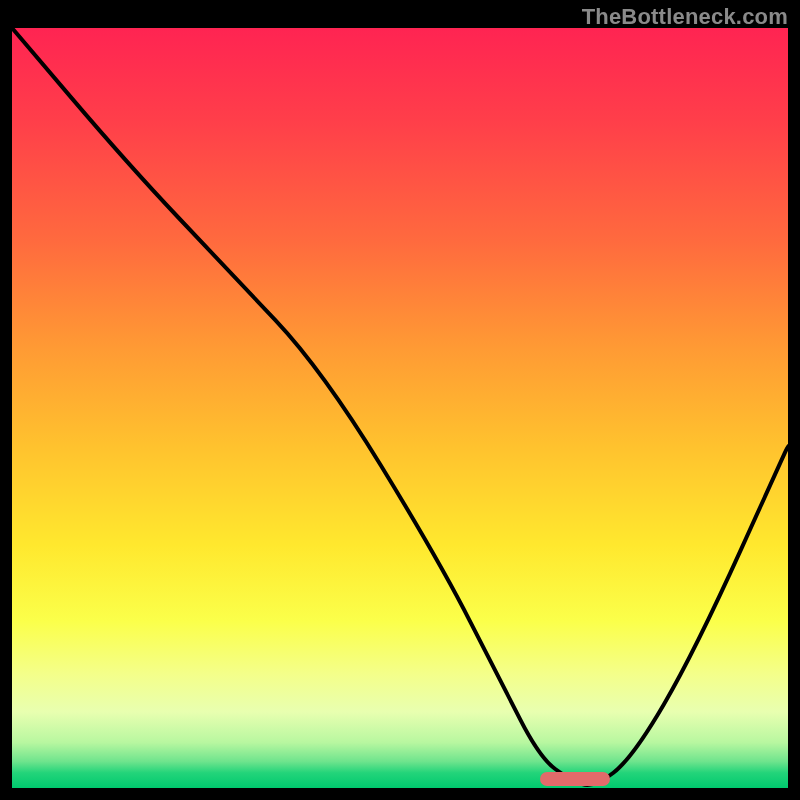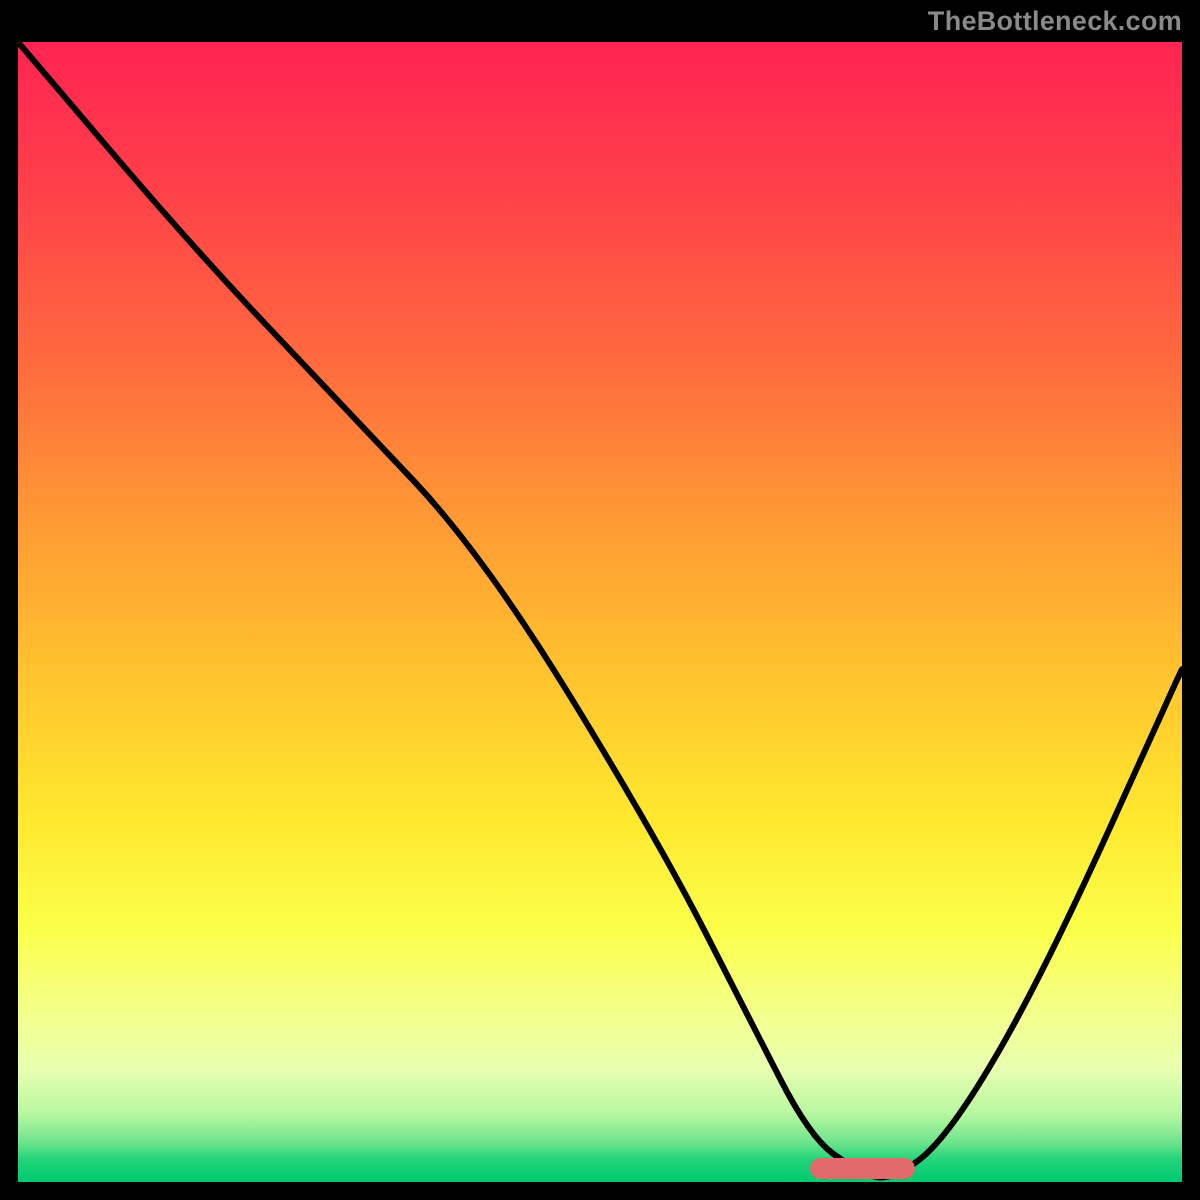--- a/index.html
+++ b/index.html
@@ -37,21 +37,21 @@
       #6fe48d 96.5%,
       #23d47a 98%,
       #00c96e 100%
     );
   }
   .watermark {
     position: absolute;
     top: 4px;
     right: 12px;
     font-family: Arial, Helvetica, sans-serif;
-    font-size: 18px;
+    font-size: 22px;
     font-weight: 600;
     color: #8a8a8a;
     letter-spacing: 0.2px;
   }
   svg.curve {
     position: absolute;
     left: 0;
     top: 0;
     width: 776px;
     height: 760px;

